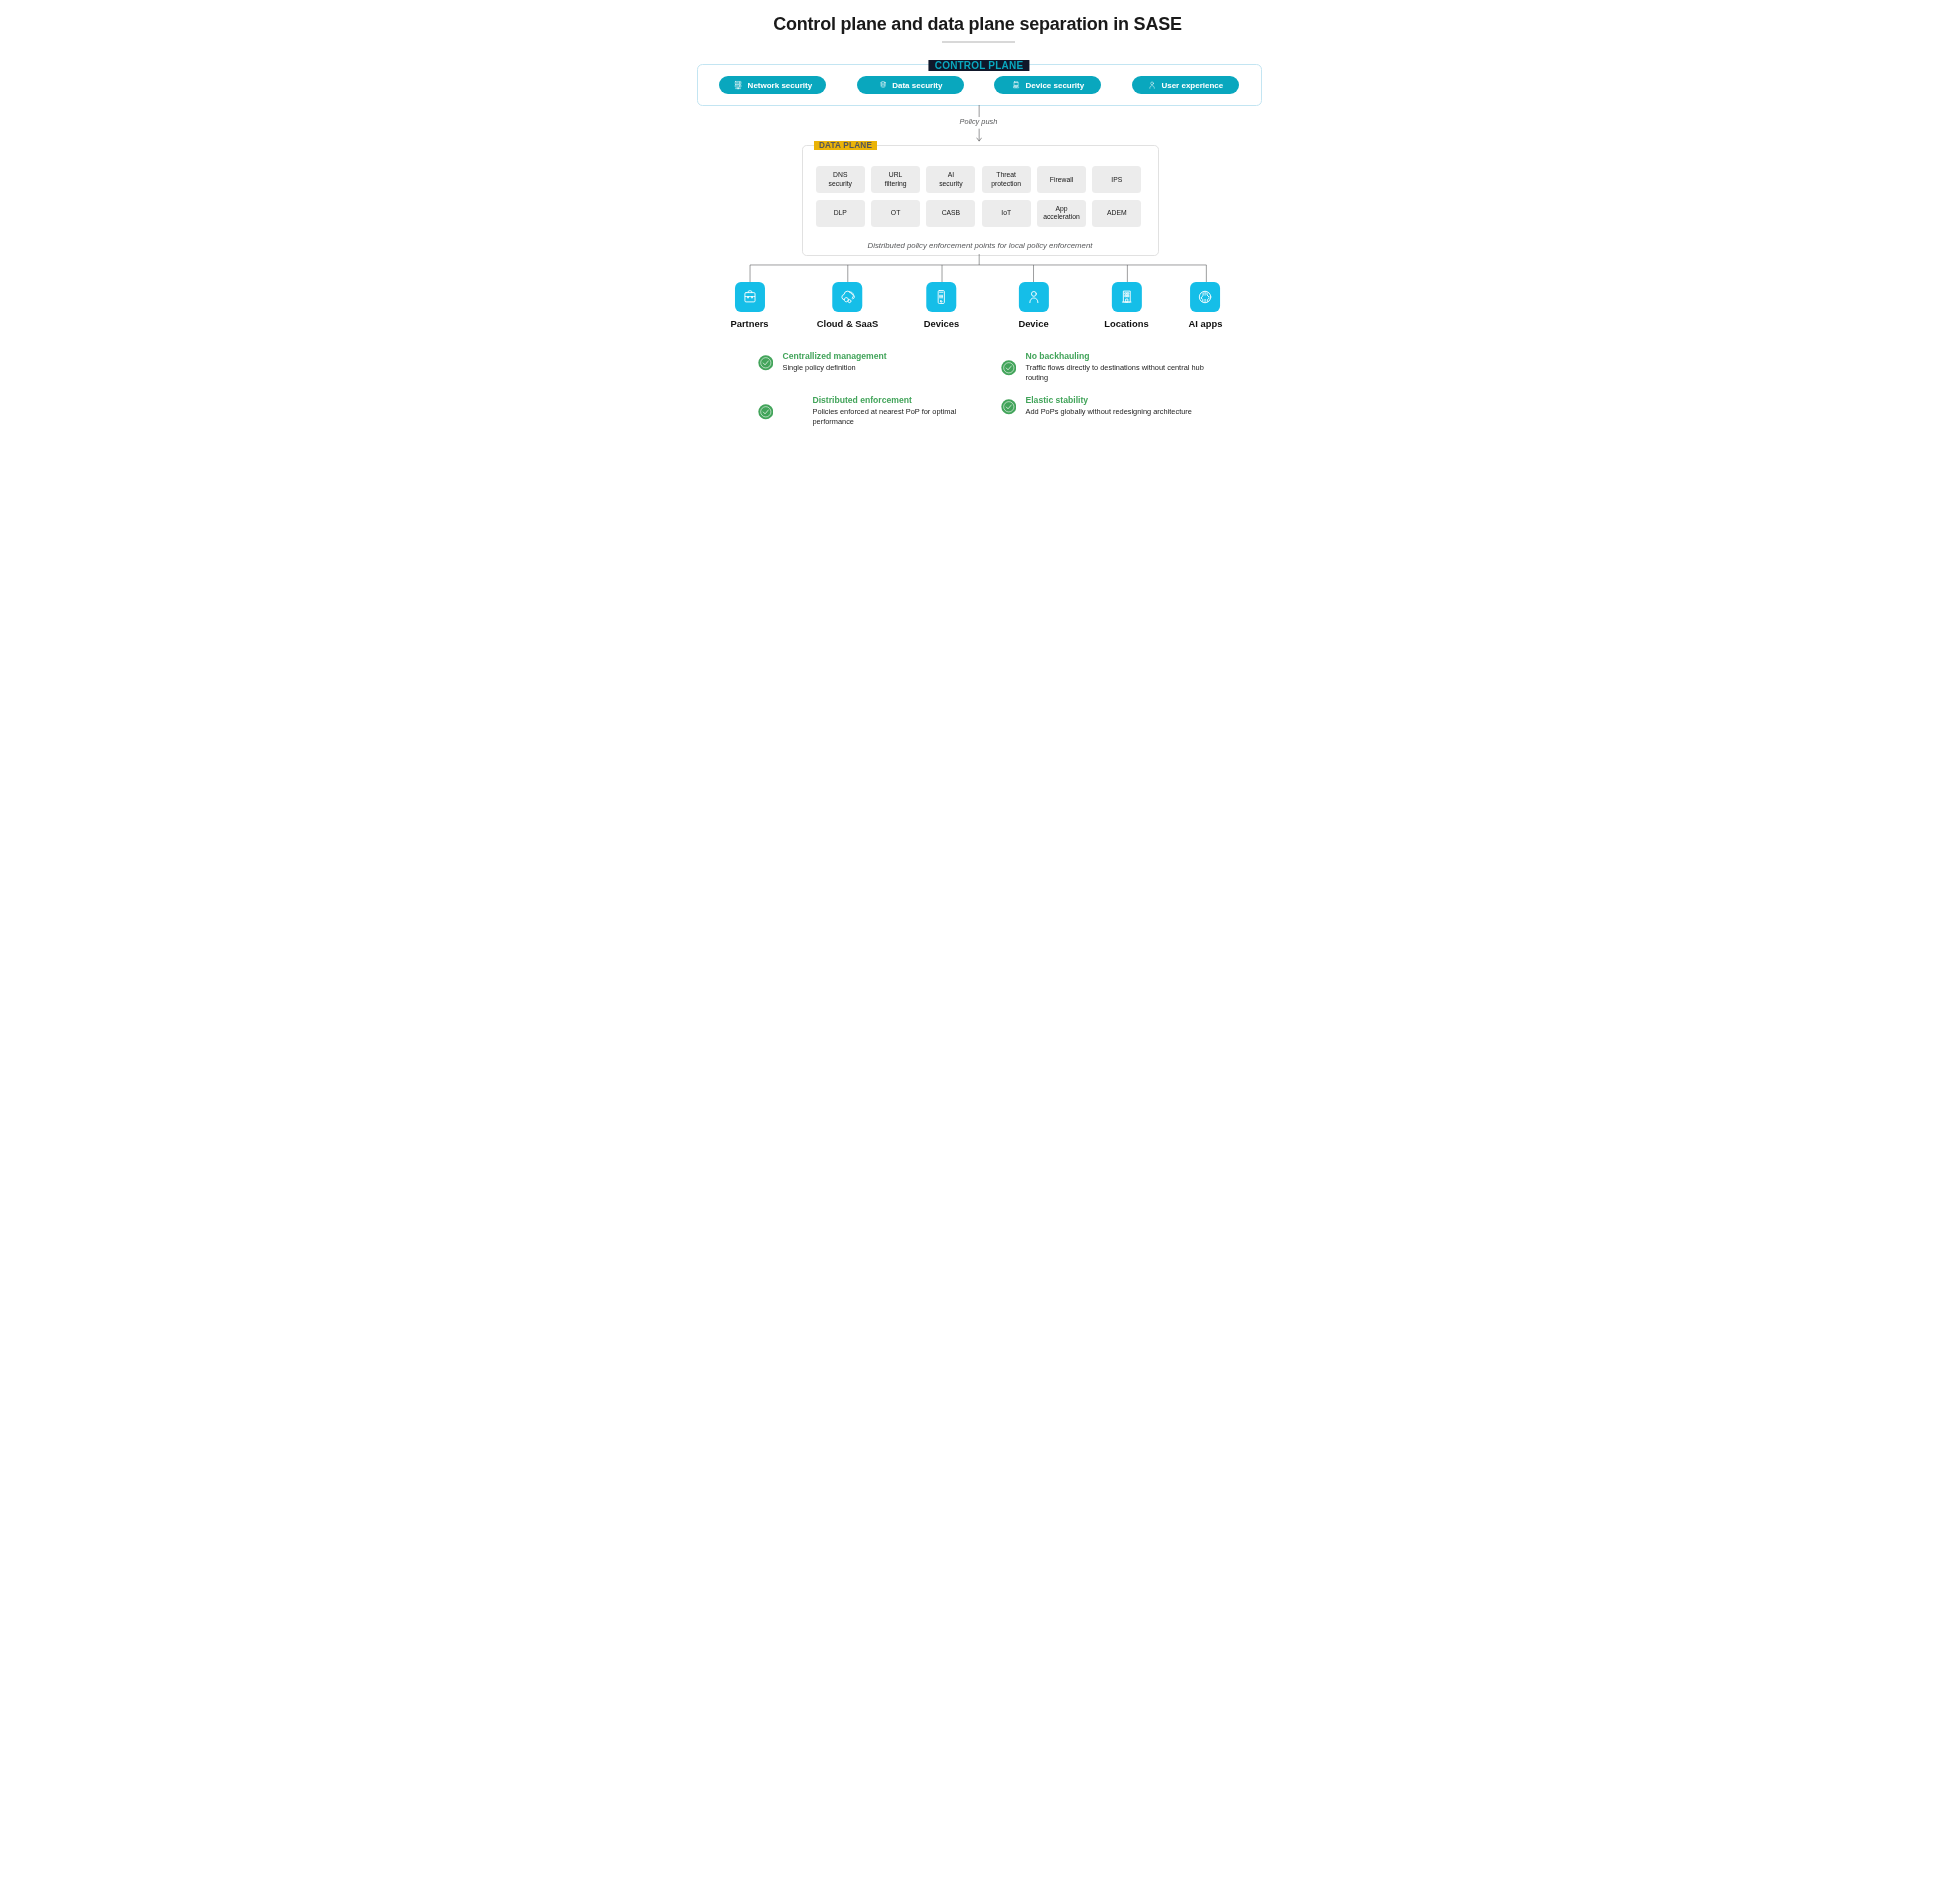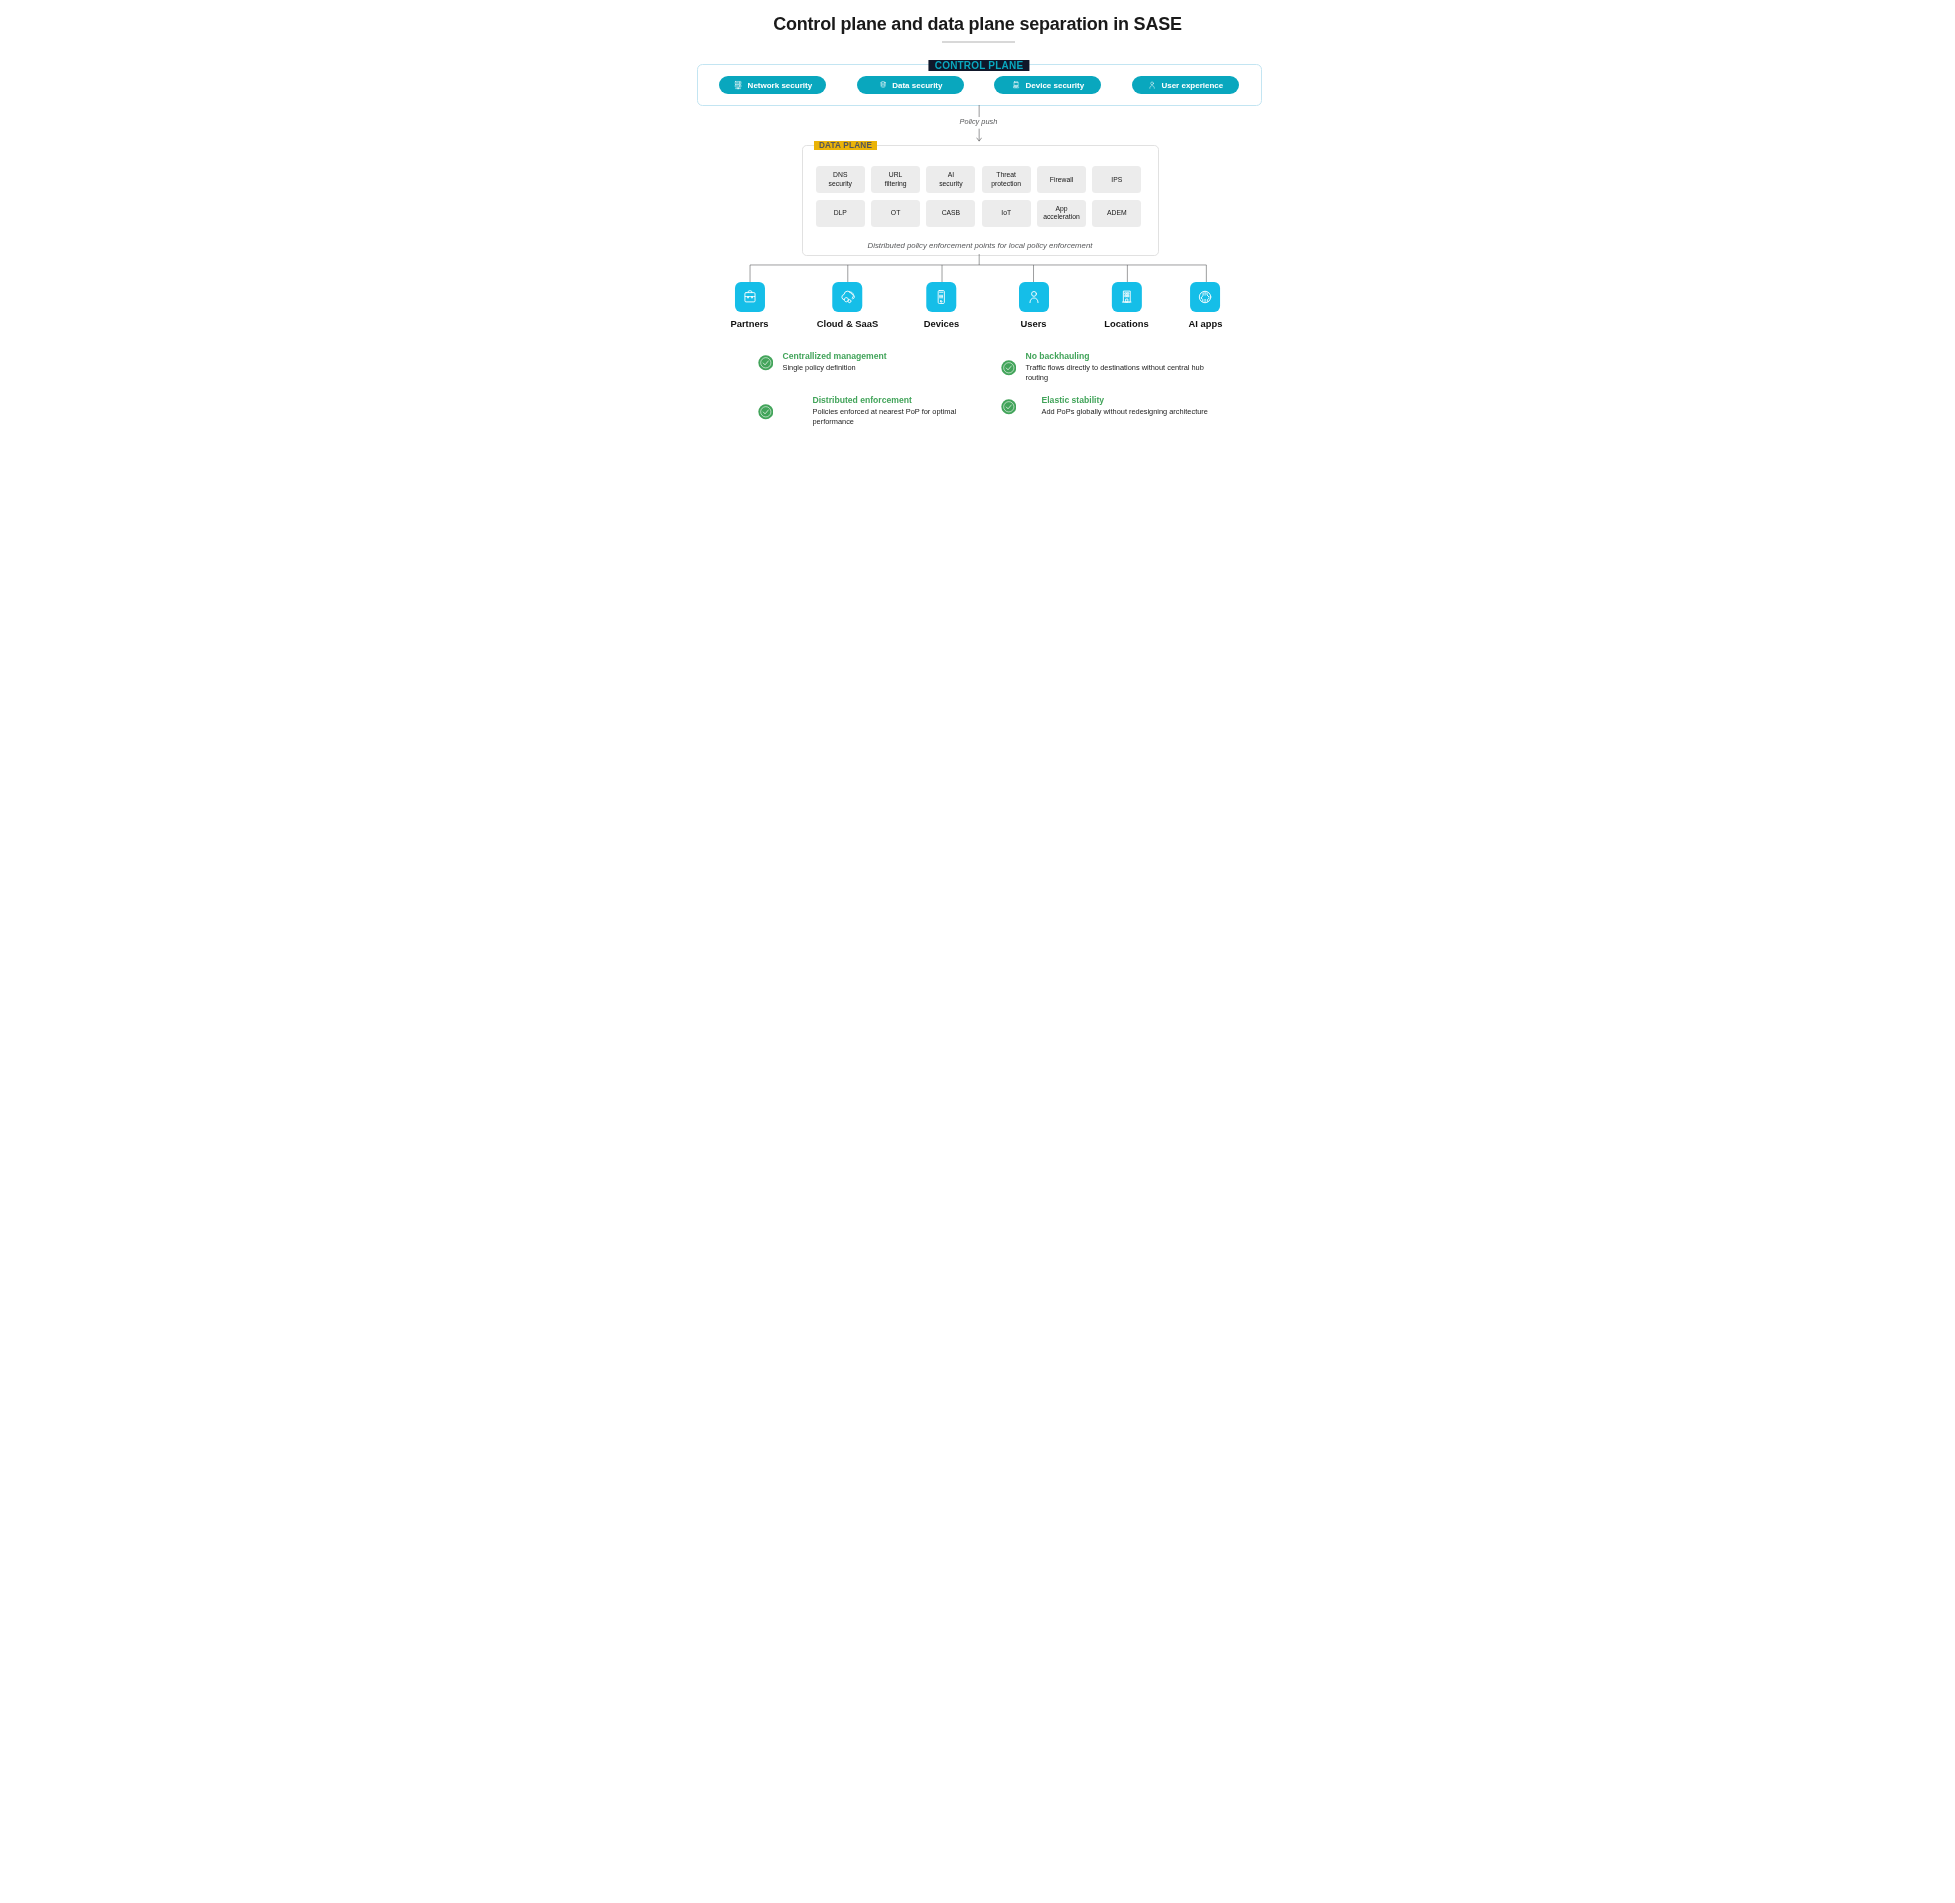--- a/index.html
+++ b/index.html
@@ -177,21 +177,21 @@
     <div class="ep-label">Devices</div>
   </div>
 
   <div class="abs endpoint" style="left:361px;">
     <div class="tile">
       <svg viewBox="0 0 32 32" class="icon">
         <circle cx="16" cy="10.5" r="4.3"></circle>
         <path d="M8.8 26c0-5.2 3.2-8.3 7.2-8.3s7.2 3.1 7.2 8.3"></path>
       </svg>
     </div>
-    <div class="ep-label">Users</div>
+    <div class="ep-label">Device</div>
   </div>
 
   <div class="abs endpoint" style="left:454px;">
     <div class="tile">
       <svg viewBox="0 0 32 32" class="icon">
         <rect x="10.5" y="5.5" width="11.5" height="19.5"></rect>
         <rect x="13" y="8.5" width="2.6" height="2.6"></rect>
           <rect x="17" y="8.5" width="2.6" height="2.6"></rect>
         <rect x="13" y="13" width="2.6" height="2.6"></rect>
           <rect x="17" y="13" width="2.6" height="2.6"></rect>
@@ -252,21 +252,21 @@
       <circle cx="20" cy="20" r="19.2" fill="#42a45a"></circle>
       <circle cx="20" cy="20" r="13.2" fill="none" stroke="#fff" stroke-width="1.5"></circle>
       <path d="M13.5 20.5l4.6 4.8 8.4-10" fill="none" stroke="#fff" stroke-width="1.8" stroke-dasharray="2.6 2" stroke-linecap="round"></path>
     </svg>
     <div class="btext">
       <div class="bhead">Distributed enforcement</div>
       <div class="bbody">Policies enforced at nearest PoP for optimal performance</div>
     </div>
   </div>
 
-  <div class="abs benefit" style="left:328px;top:395px;gap:16px;">
+  <div class="abs benefit" style="left:328px;top:395px;">
     <svg class="check" viewBox="0 0 40 40">
       <circle cx="20" cy="20" r="19.2" fill="#42a45a"></circle>
       <circle cx="20" cy="20" r="13.2" fill="none" stroke="#fff" stroke-width="1.5"></circle>
       <path d="M13.5 20.5l4.6 4.8 8.4-10" fill="none" stroke="#fff" stroke-width="1.8" stroke-dasharray="2.6 2" stroke-linecap="round"></path>
     </svg>
     <div class="btext">
       <div class="bhead">Elastic stability</div>
       <div class="bbody">Add PoPs globally without redesigning architecture</div>
     </div>
   </div>

